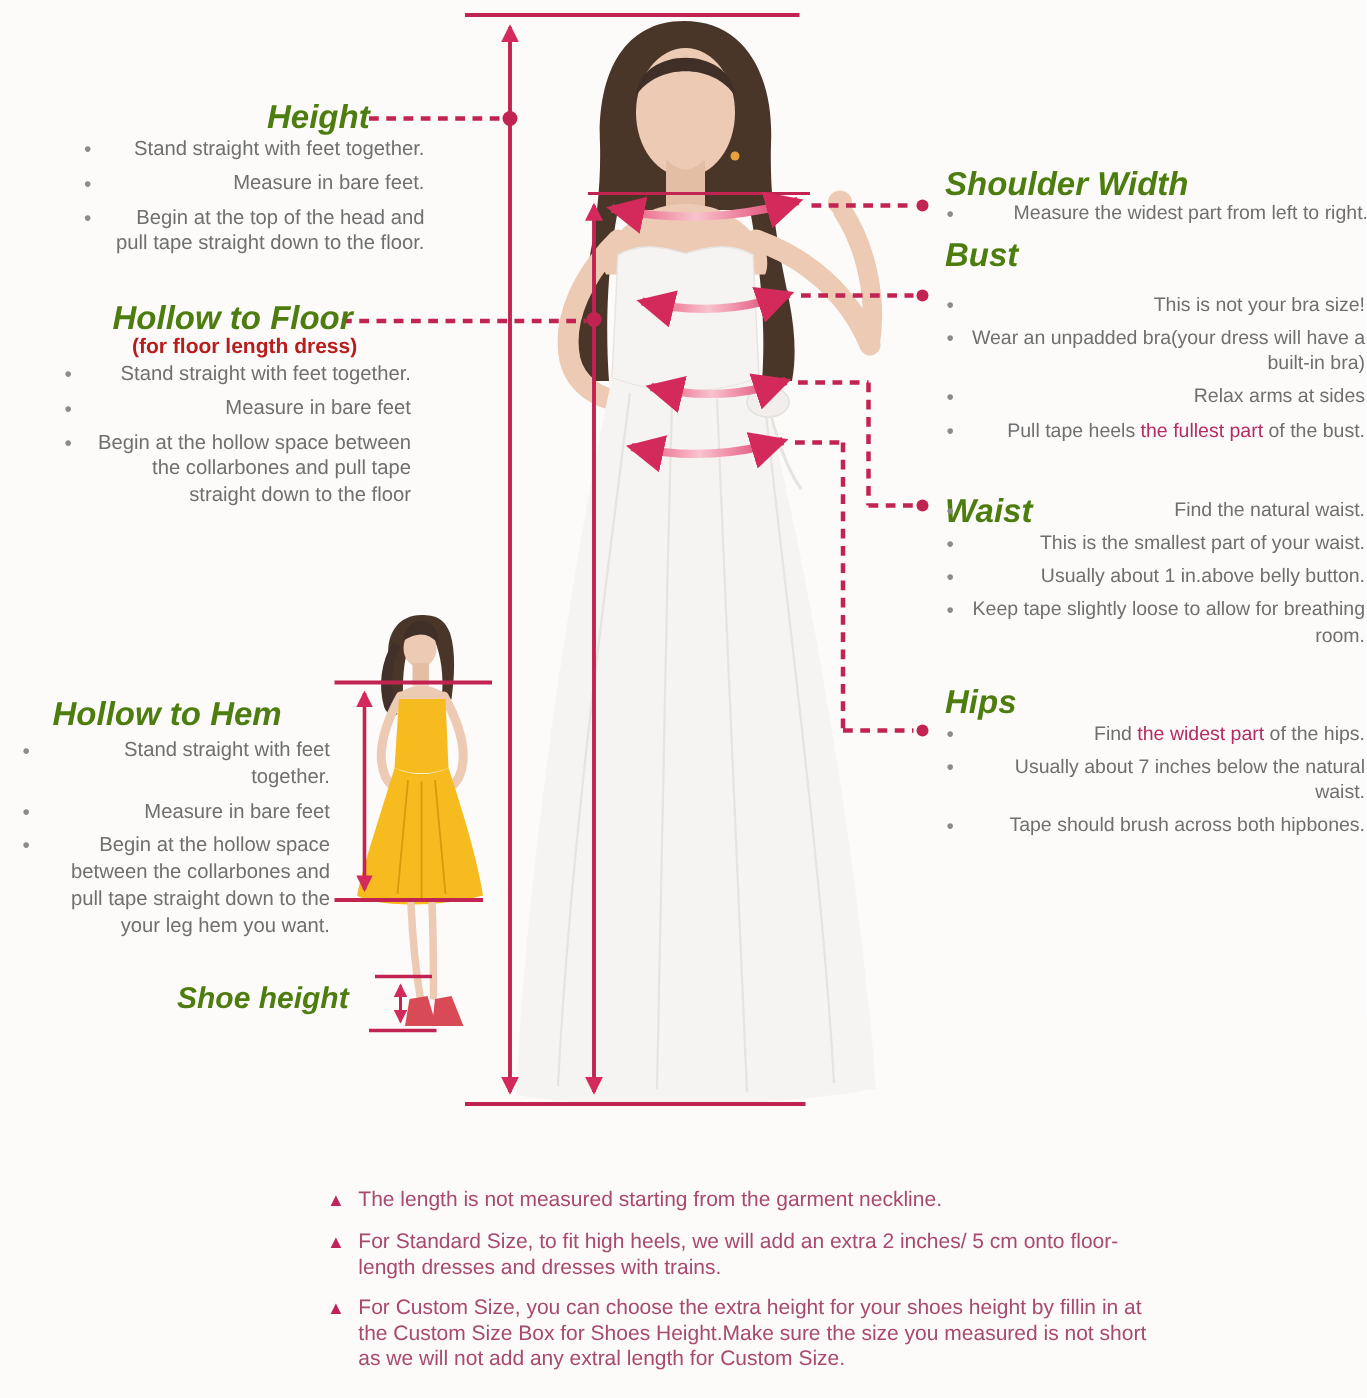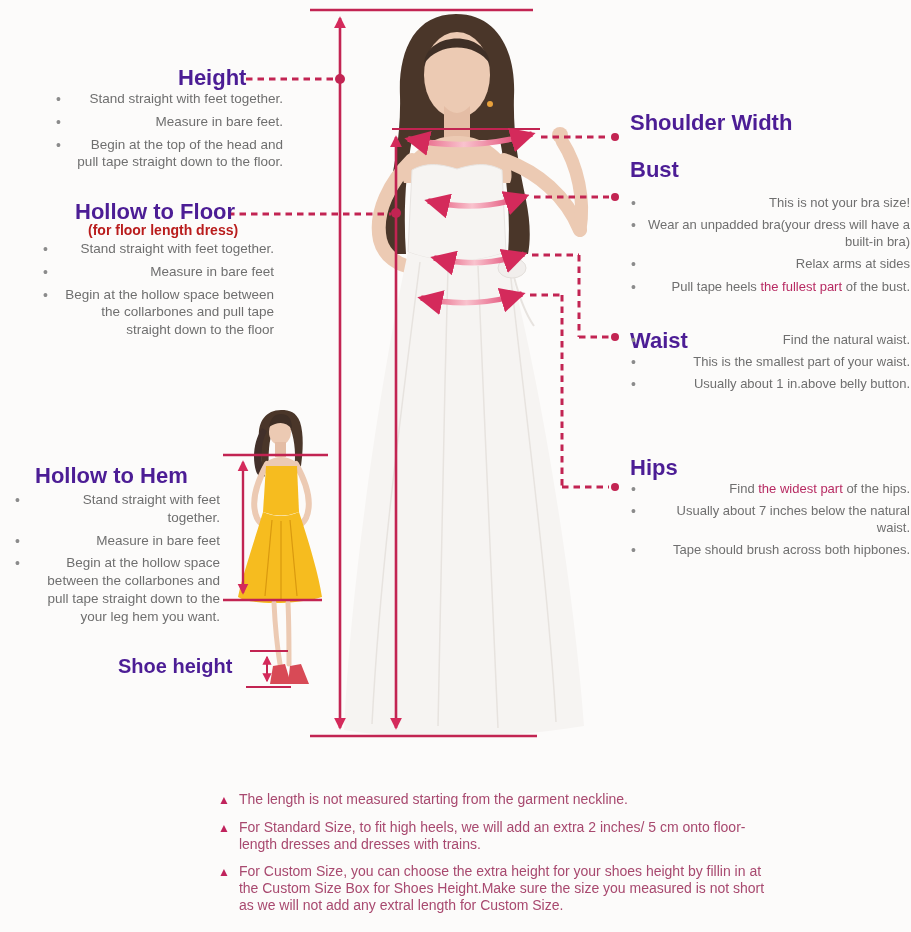--- a/index.html
+++ b/index.html
@@ -1,18 +1,18 @@
 <!DOCTYPE html>
 <html><head>
 <meta charset="utf-8">
 <style>
   html,body{margin:0;padding:0;background:#ffffff;font-family:"Liberation Sans",sans-serif;}
   #canvas{position:relative;width:911px;height:932px;background:#fcfbfa;overflow:hidden;}
   .abs{position:absolute;}
-  .sec-title{font-weight:bold;font-size:22px;color:#4c1d95;line-height:1.05;white-space:nowrap;}
+  .sec-title{font-weight:bold;font-size:22px;color:#4d7c0f;line-height:1.05;white-space:nowrap;font-style:italic;}
   .sec-sub{font-weight:bold;font-size:14px;color:#b91c1c;white-space:nowrap;}
   .bullets{list-style:none;margin:0;padding:0;font-size:13.5px;color:#6f6f6f;}
   .bullets li{position:relative;padding-left:15px;margin-bottom:5px;line-height:1.32;text-align:right;}
   .bullets li::before{content:"\2022";position:absolute;left:1px;top:0;color:#8b8b8b;font-size:14px;}
   .bullets.r{font-size:13px;}
   .hl{color:#b72a62;}
   .warning-row{display:flex;gap:9px;font-size:14px;color:#a8496f;line-height:1.22;margin-bottom:10px;width:560px;}
   .warn-tri{color:#c0235c;font-size:12px;line-height:1.5;flex:0 0 auto;}
   svg{display:block;}
 </style>
@@ -134,34 +134,38 @@
   <div class="abs sec-title" style="left:35px;top:464px;">Hollow to Hem</div>
   <ul class="abs bullets" style="left:14px;top:491px;width:206px;">
     <li>Stand straight with feet together.</li>
     <li>Measure in bare feet</li>
     <li>Begin at the hollow space between the collarbones and pull tape straight down to the your leg hem  you want.</li>
   </ul>
 
   <div class="abs sec-title" style="left:118px;top:656px;font-size:20px;">Shoe height</div>
 
   <div class="abs sec-title" style="left:630px;top:111px;text-align:center;">Shoulder Width</div>
+  <ul class="abs bullets r" style="left:630px;top:133px;width:282px;">
+    <li>Measure the widest part from left to right.</li>
+  </ul>
 
   <div class="abs sec-title" style="left:630px;top:158px;">Bust</div>
   <ul class="abs bullets r" style="left:630px;top:194px;width:280px;">
     <li>This is not your bra size!</li>
     <li>Wear an unpadded bra(your dress will have a built-in bra)</li>
     <li>Relax arms at sides</li>
     <li><span>Pull tape heels </span><span class="hl">the fullest part</span><span> of the bust.</span></li>
   </ul>
 
   <div class="abs sec-title" style="left:630px;top:309px;margin-top:20px;">Waist</div>
   <ul class="abs bullets r" style="left:630px;top:331px;width:280px;">
     <li>Find the natural waist.</li>
     <li>This is the smallest part of your waist.</li>
     <li>Usually about 1 in.above belly button.</li>
+    <li>Keep tape slightly loose to allow for breathing room.</li>
   </ul>
 
   <div class="abs sec-title" style="left:630px;top:456px;text-align:right;">Hips</div>
   <ul class="abs bullets r" style="left:630px;top:480px;width:280px;">
     <li><span>Find </span><span class="hl">the widest part</span><span> of the hips.</span></li>
     <li>Usually about 7 inches below the natural waist.</li>
     <li>Tape should brush across both hipbones.</li>
   </ul>
 
   <div class="abs" style="left:218px;top:791px;">

